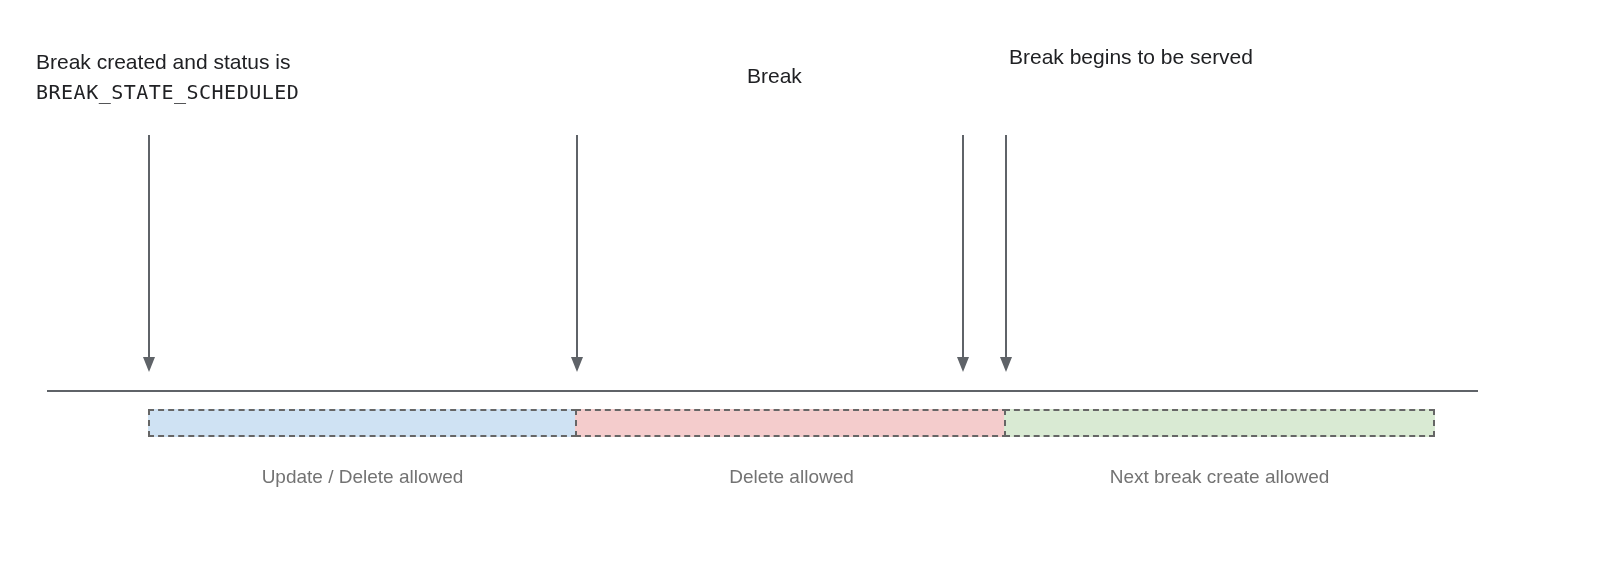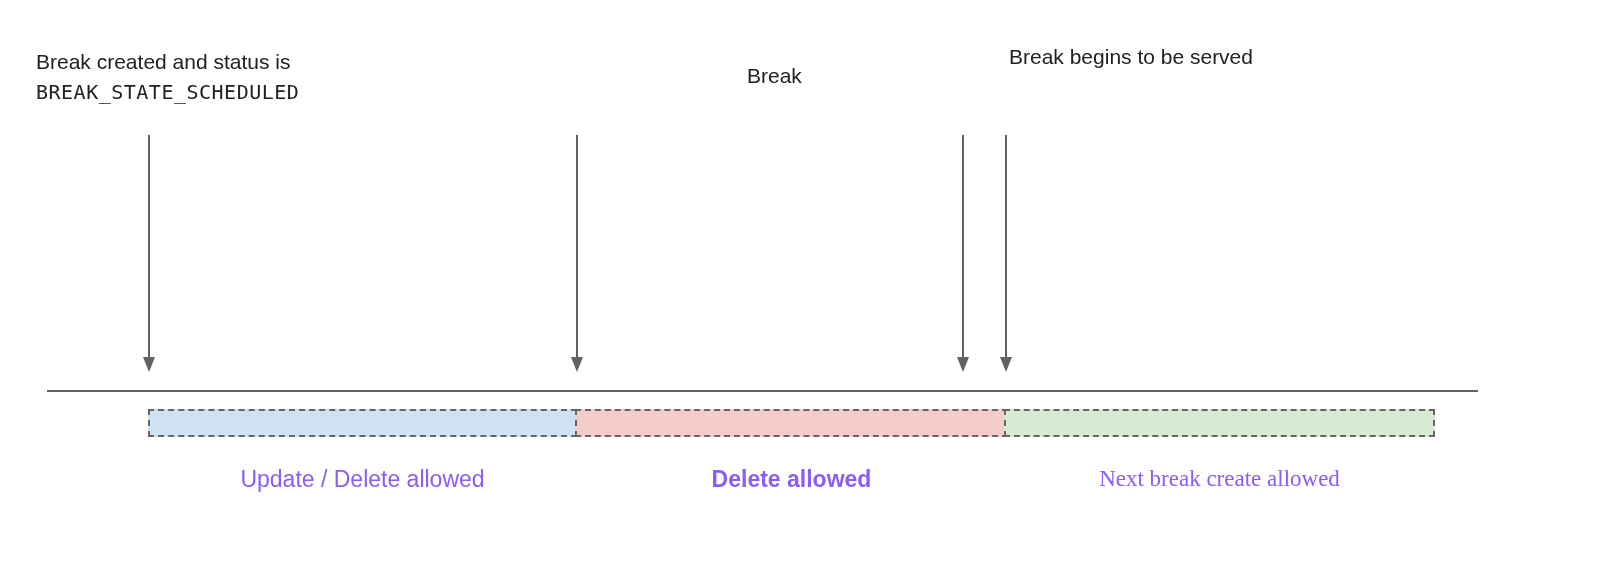--- a/index.html
+++ b/index.html
@@ -93,28 +93,28 @@
     border: 2px dashed #666666;
   }
   .seg-1 { left: 148px;  width: 429px; }
   .seg-2 { left: 575px;  width: 433px; }
   .seg-3 { left: 1004px; width: 431px; }
 
   
   .seg-label {
     position: absolute;
     top: 466px;
-    font-size: 23px;
-    color: #8b5cf6;
+    font-size: 19px;
+    color: #737373;
     text-align: center;
     white-space: nowrap;
   }
   .sl-1 { left: 148px;  width: 429px; }
-  .sl-2 { left: 577px;  width: 429px; font-weight: bold; }
-  .sl-3 { left: 1006px; width: 427px; font-family: Liberation Serif, serif; }
+  .sl-2 { left: 577px;  width: 429px; }
+  .sl-3 { left: 1006px; width: 427px; }
 </style>
 </head>
 <body>
 
 <div class="diagram">
 
   <div class="annotation ann-1">
     <div>Break created and status is</div>
     <div class="code">BREAK_STATE_SCHEDULED</div>
   </div>

